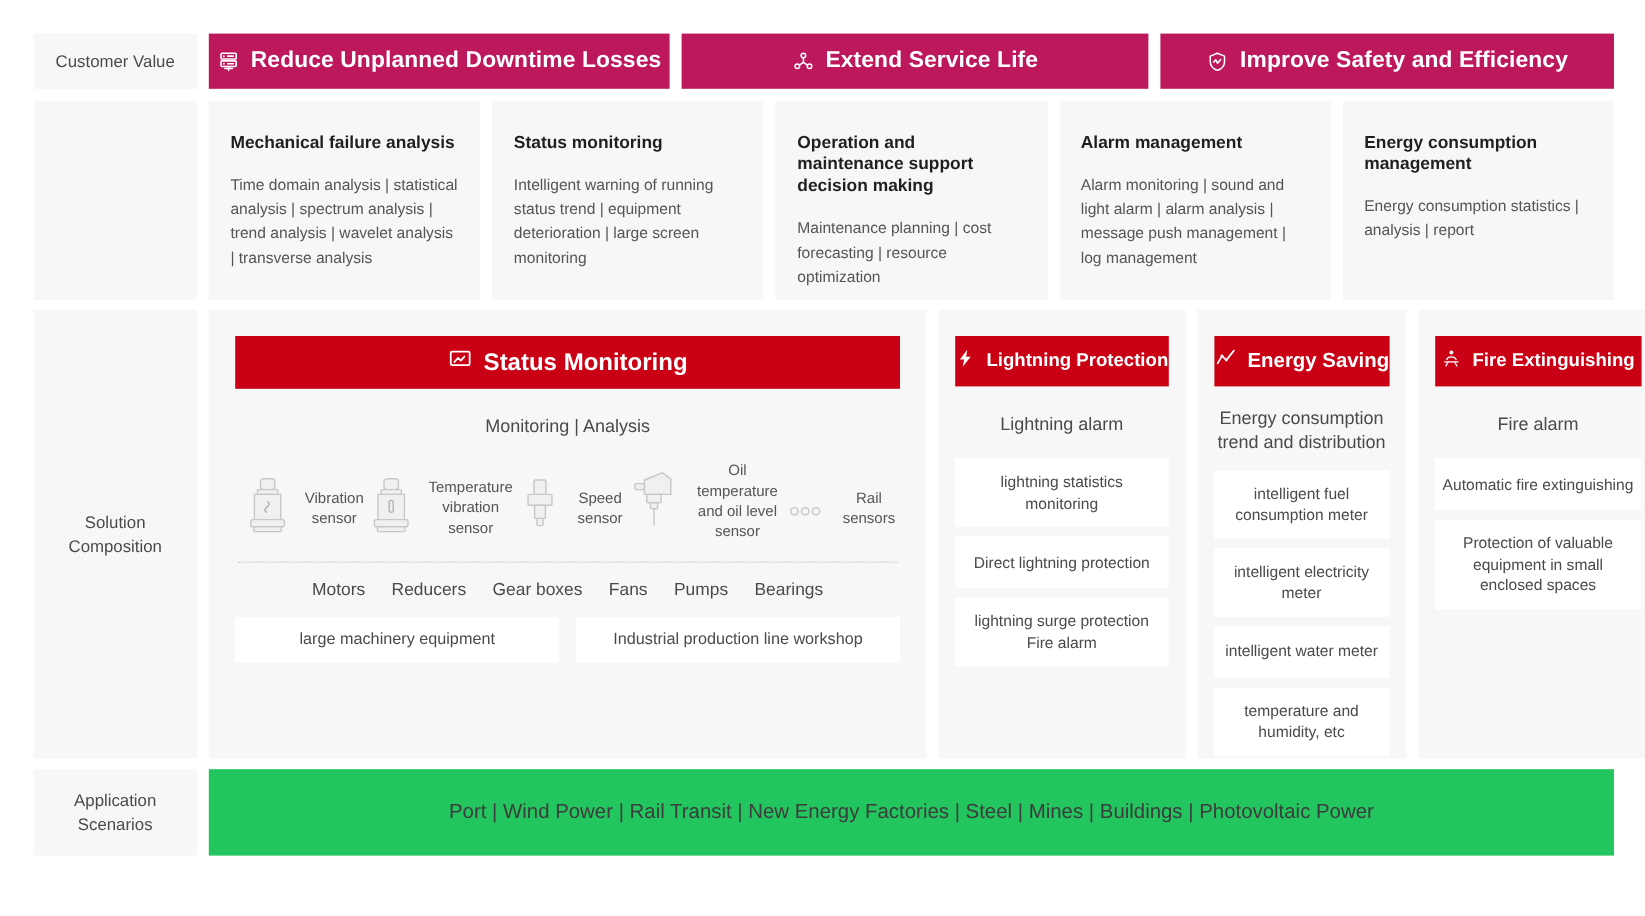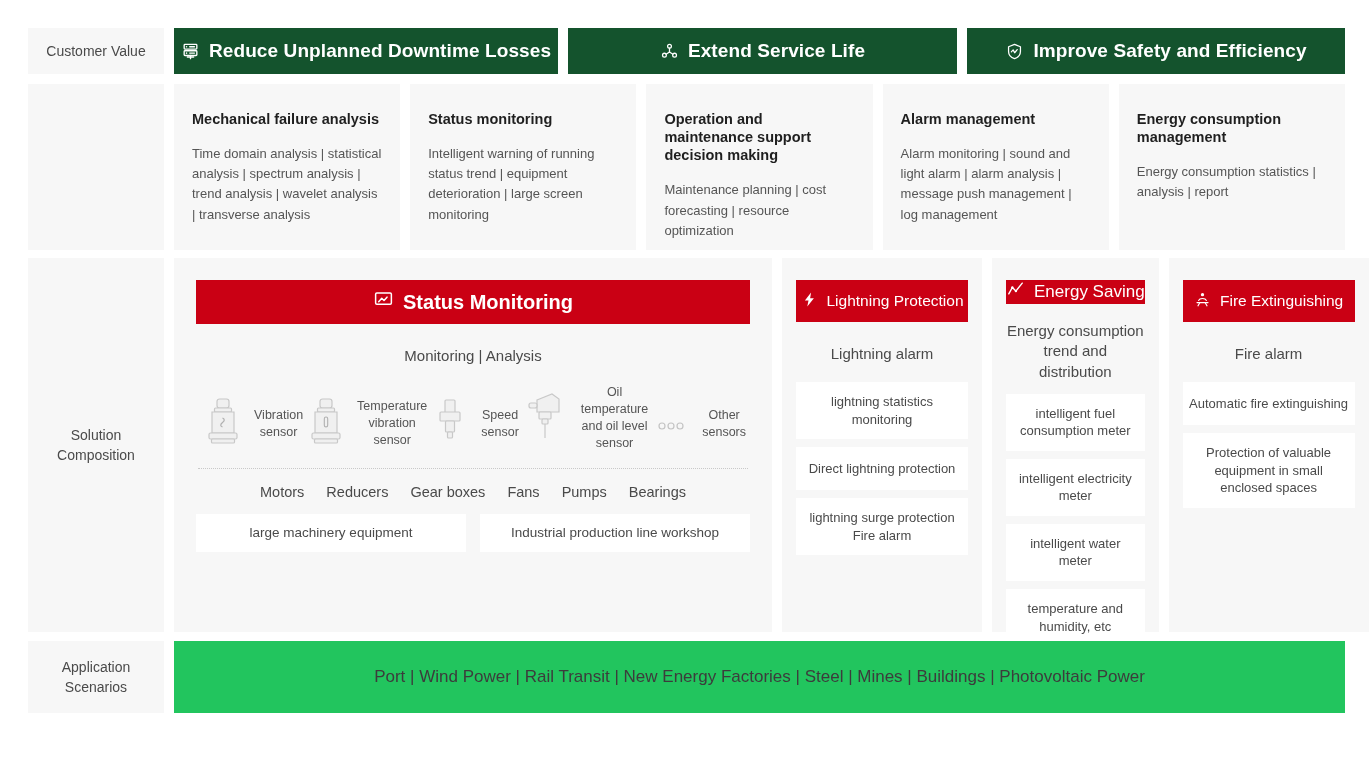--- a/index.html
+++ b/index.html
@@ -20,21 +20,21 @@
     background: #f7f7f7;
     display: flex; align-items: center; justify-content: center;
     text-align: center;
     font-size: 14px; color: #4a4a4a; line-height: 1.45;
   }
   .band-body { flex: 1 1 auto; display: flex; gap: 10px; }
 
   
   .band-value { height: 46px; }
   .value-pill {
-    background: #14532d;
+    background: #be185d;
     color: #ffffff;
     display: flex; align-items: center; justify-content: center;
     gap: 9px;
     font-size: 19px; font-weight: bold;
     letter-spacing: .1px;
     white-space: nowrap;
   }
   .value-pill .ico { display: flex; align-items: center; }
   .vp-1 { flex: 0 0 384px; }
   .vp-2 { flex: 0 0 389px; }
@@ -66,21 +66,21 @@
   .sol-inner { padding: 22px 22px 0 22px; display: flex; flex-direction: column; height: 100%; }
   .sol-inner.narrow { padding: 22px 14px 0 14px; }
 
   .sol-head {
     background: #ca0014; color: #ffffff;
     display: flex; align-items: center; justify-content: center;
     gap: 9px;
     white-space: nowrap;
   }
   .sol-head.big { height: 44px; font-size: 20px; font-weight: bold; }
-  .sol-head.small { height: 42px; font-size: 15.5px; font-weight: normal; text-align: center; }
+  .sol-head.small { height: 42px; font-size: 15.5px; font-weight: bold; text-align: center; }
 
   .sol-sub {
     text-align: center; font-size: 15px; color: #4a4a4a;
     line-height: 1.35;
     padding: 22px 0 18px 0;
   }
   .sol-sub.two { padding: 17px 0 12px 0; }
 
   
   .sensor-row { display: flex; justify-content: space-between; align-items: flex-end; padding: 0 4px; }
@@ -314,21 +314,21 @@
 
             <div class="sensor">
               <div class="sensor-art">
                 <svg width="46" height="56" viewBox="0 0 46 56">
                   <circle cx="14" cy="30" r="3" fill="none" stroke="#c4c4c4" stroke-width="1.2"></circle>
                   <circle cx="23" cy="30" r="3" fill="none" stroke="#c4c4c4" stroke-width="1.2"></circle>
                   <circle cx="32" cy="30" r="3" fill="none" stroke="#c4c4c4" stroke-width="1.2"></circle>
                 </svg>
               </div>
               <div class="sensor-cap">
-                <span>Other</span><br>
+                <span>Rail</span><br>
                 <span>sensors</span>
               </div>
             </div>
 
           </div>
 
           <div class="dotted-sep"></div>
 
           <div class="equip-row">
             <span>Motors</span>

